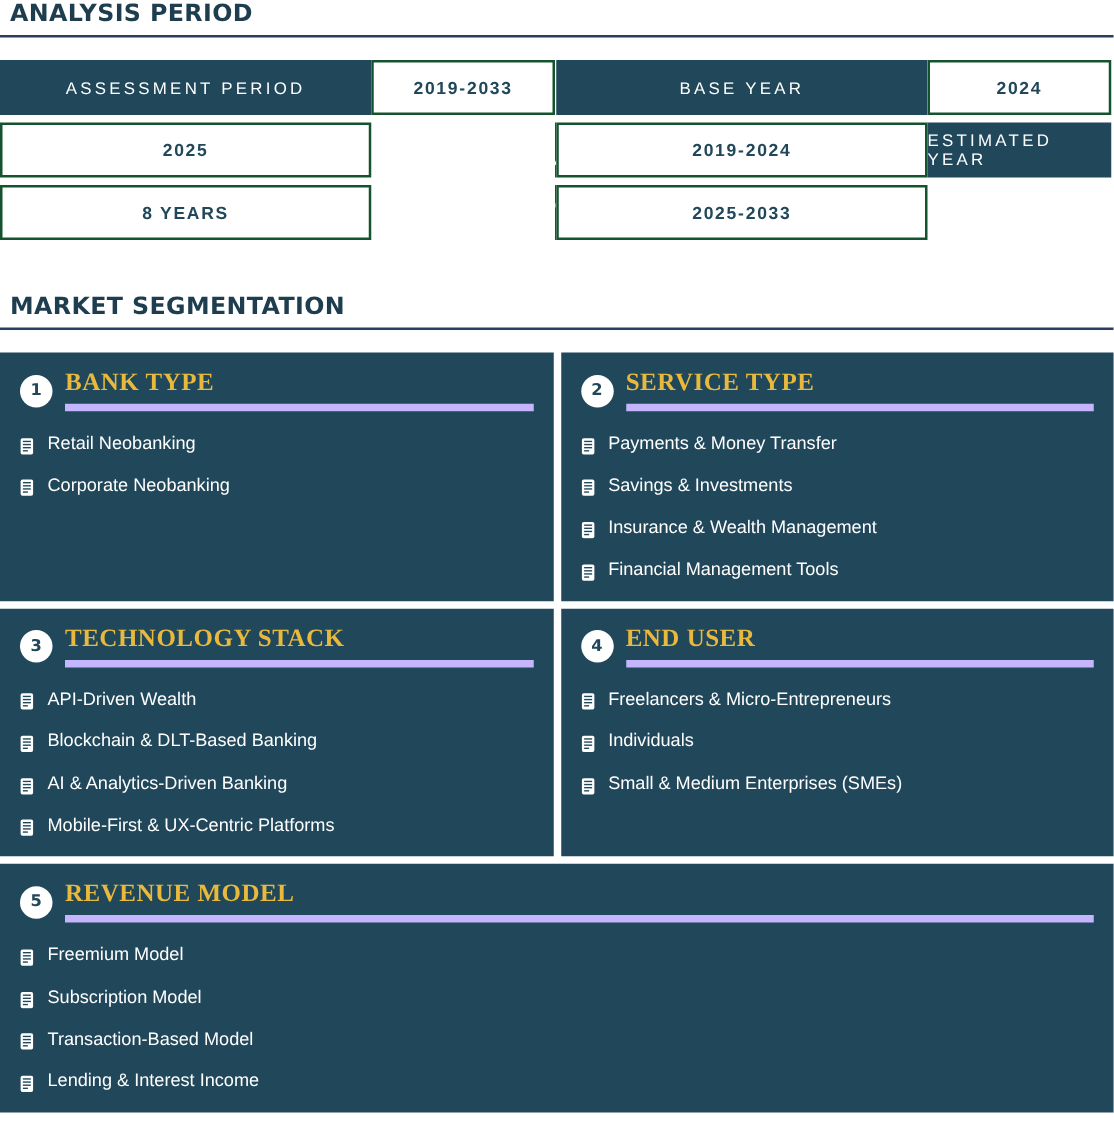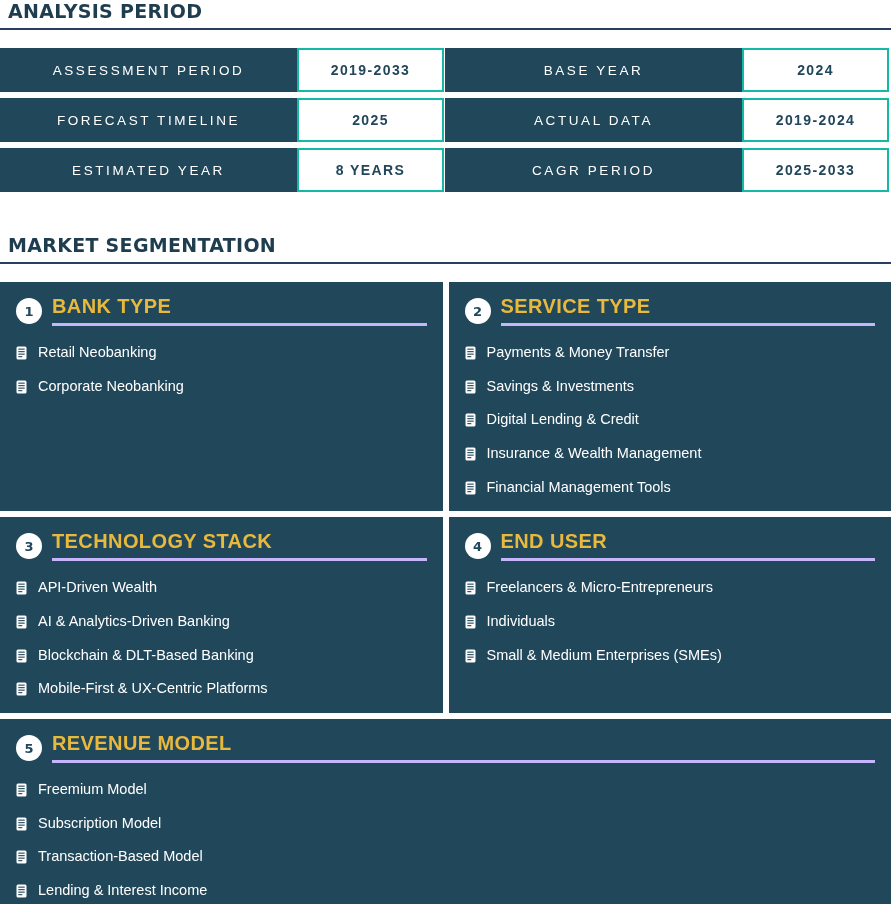--- a/index.html
+++ b/index.html
@@ -49,21 +49,21 @@
     align-items: center;
     justify-content: center;
     font-size: 13.5px;
     letter-spacing: 2.6px;
     font-weight: 500;
     text-transform: uppercase;
   }
   .cell-value {
     background: #ffffff;
     color: #21475a;
-    border: 2px solid #14b8a6;
+    border: 2px solid #14532d;
     display: flex;
     align-items: center;
     justify-content: center;
     font-size: 14px;
     font-weight: bold;
     letter-spacing: 1.4px;
     text-transform: uppercase;
   }
   .gap { background: transparent; }
 
@@ -105,34 +105,34 @@
     align-items: center;
     justify-content: center;
     flex: 0 0 auto;
     font-family: "DejaVu Sans", sans-serif;
   }
   .card-title {
     color: #e8b93c;
     font-size: 20px;
     font-weight: bold;
     letter-spacing: 0.4px;
-    font-family: Liberation Sans, sans-serif;
+    font-family: Liberation Serif, serif;
     flex: 1 1 auto;
-    border-bottom: 3px solid #c4b5fd;
+    border-bottom: 6px solid #c4b5fd;
     padding-bottom: 6px;
     line-height: 1.05;
   }
   .card-list {
     list-style: none;
     margin: 10px 0 0 0;
     padding: 0;
   }
   .card-list li {
     display: flex;
-    align-items: center;
+    align-items: flex-end;
     gap: 11px;
     font-size: 14.5px;
     color: #ffffff;
     margin-bottom: 17px;
     line-height: 1.15;
   }
   .card-list li:last-child { margin-bottom: 0; }
   .doc-icon {
     flex: 0 0 auto;
     width: 11px;
@@ -151,21 +151,20 @@
   <div class="section-rule"></div>
 
   <div class="period-grid">
 
     <div class="cell-label">ASSESSMENT PERIOD</div>
     <div class="cell-value">2019-2033</div>
     <div class="gap"></div>
     <div class="cell-label">BASE YEAR</div>
     <div class="cell-value">2024</div>
 
-    <div class="cell-label">FORECAST TIMELINE</div>
     <div class="cell-value">2025</div>
     <div class="gap"></div>
     <div class="cell-label">ACTUAL DATA</div>
     <div class="cell-value">2019-2024</div>
 
     <div class="cell-label">ESTIMATED YEAR</div>
     <div class="cell-value">8 YEARS</div>
     <div class="gap"></div>
     <div class="cell-label">CAGR PERIOD</div>
     <div class="cell-value">2025-2033</div>
@@ -247,32 +246,20 @@
           <li>
             <span class="doc-icon">
                 <svg width="11" height="14" viewBox="0 0 11 14">
                   <rect x="0.5" y="0.5" width="10" height="13" rx="1.5" fill="#ffffff"></rect>
                   <rect x="2.3" y="2.6" width="6.4" height="1.1" fill="#21475a"></rect>
                   <rect x="2.3" y="5.1" width="6.4" height="1.1" fill="#21475a"></rect>
                   <rect x="2.3" y="7.6" width="6.4" height="1.1" fill="#21475a"></rect>
                   <rect x="2.3" y="10.1" width="4" height="1.1" fill="#21475a"></rect>
                 </svg>
               </span>
-            <span>Digital Lending &amp; Credit</span>
-          </li>
-          <li>
-            <span class="doc-icon">
-                <svg width="11" height="14" viewBox="0 0 11 14">
-                  <rect x="0.5" y="0.5" width="10" height="13" rx="1.5" fill="#ffffff"></rect>
-                  <rect x="2.3" y="2.6" width="6.4" height="1.1" fill="#21475a"></rect>
-                  <rect x="2.3" y="5.1" width="6.4" height="1.1" fill="#21475a"></rect>
-                  <rect x="2.3" y="7.6" width="6.4" height="1.1" fill="#21475a"></rect>
-                  <rect x="2.3" y="10.1" width="4" height="1.1" fill="#21475a"></rect>
-                </svg>
-              </span>
             <span>Insurance &amp; Wealth Management</span>
           </li>
           <li>
             <span class="doc-icon">
                 <svg width="11" height="14" viewBox="0 0 11 14">
                   <rect x="0.5" y="0.5" width="10" height="13" rx="1.5" fill="#ffffff"></rect>
                   <rect x="2.3" y="2.6" width="6.4" height="1.1" fill="#21475a"></rect>
                   <rect x="2.3" y="5.1" width="6.4" height="1.1" fill="#21475a"></rect>
                   <rect x="2.3" y="7.6" width="6.4" height="1.1" fill="#21475a"></rect>
                   <rect x="2.3" y="10.1" width="4" height="1.1" fill="#21475a"></rect>
@@ -308,33 +295,33 @@
           <li>
             <span class="doc-icon">
                 <svg width="11" height="14" viewBox="0 0 11 14">
                   <rect x="0.5" y="0.5" width="10" height="13" rx="1.5" fill="#ffffff"></rect>
                   <rect x="2.3" y="2.6" width="6.4" height="1.1" fill="#21475a"></rect>
                   <rect x="2.3" y="5.1" width="6.4" height="1.1" fill="#21475a"></rect>
                   <rect x="2.3" y="7.6" width="6.4" height="1.1" fill="#21475a"></rect>
                   <rect x="2.3" y="10.1" width="4" height="1.1" fill="#21475a"></rect>
                 </svg>
               </span>
+            <span>Blockchain &amp; DLT-Based Banking</span>
+          </li>
+          <li>
+            <span class="doc-icon">
+                <svg width="11" height="14" viewBox="0 0 11 14">
+                  <rect x="0.5" y="0.5" width="10" height="13" rx="1.5" fill="#ffffff"></rect>
+                  <rect x="2.3" y="2.6" width="6.4" height="1.1" fill="#21475a"></rect>
+                  <rect x="2.3" y="5.1" width="6.4" height="1.1" fill="#21475a"></rect>
+                  <rect x="2.3" y="7.6" width="6.4" height="1.1" fill="#21475a"></rect>
+                  <rect x="2.3" y="10.1" width="4" height="1.1" fill="#21475a"></rect>
+                </svg>
+              </span>
             <span>AI &amp; Analytics-Driven Banking</span>
-          </li>
-          <li>
-            <span class="doc-icon">
-                <svg width="11" height="14" viewBox="0 0 11 14">
-                  <rect x="0.5" y="0.5" width="10" height="13" rx="1.5" fill="#ffffff"></rect>
-                  <rect x="2.3" y="2.6" width="6.4" height="1.1" fill="#21475a"></rect>
-                  <rect x="2.3" y="5.1" width="6.4" height="1.1" fill="#21475a"></rect>
-                  <rect x="2.3" y="7.6" width="6.4" height="1.1" fill="#21475a"></rect>
-                  <rect x="2.3" y="10.1" width="4" height="1.1" fill="#21475a"></rect>
-                </svg>
-              </span>
-            <span>Blockchain &amp; DLT-Based Banking</span>
           </li>
           <li>
             <span class="doc-icon">
                 <svg width="11" height="14" viewBox="0 0 11 14">
                   <rect x="0.5" y="0.5" width="10" height="13" rx="1.5" fill="#ffffff"></rect>
                   <rect x="2.3" y="2.6" width="6.4" height="1.1" fill="#21475a"></rect>
                   <rect x="2.3" y="5.1" width="6.4" height="1.1" fill="#21475a"></rect>
                   <rect x="2.3" y="7.6" width="6.4" height="1.1" fill="#21475a"></rect>
                   <rect x="2.3" y="10.1" width="4" height="1.1" fill="#21475a"></rect>
                 </svg>

